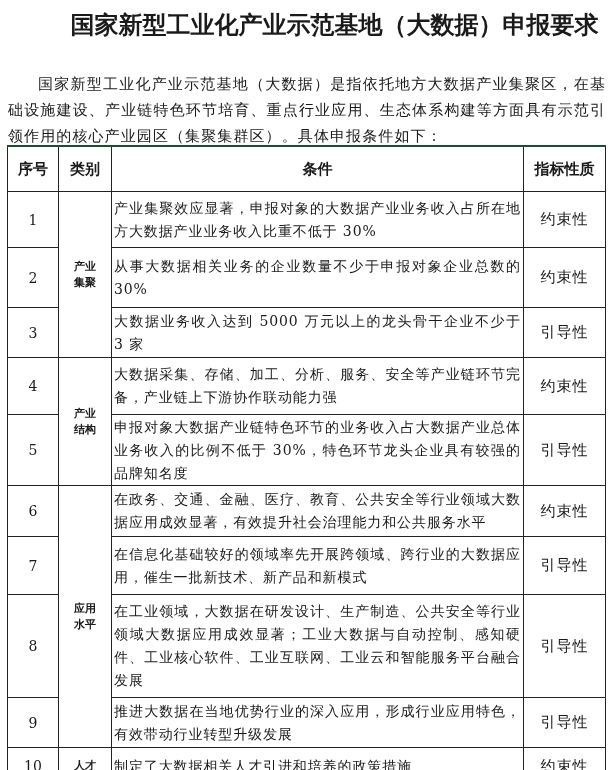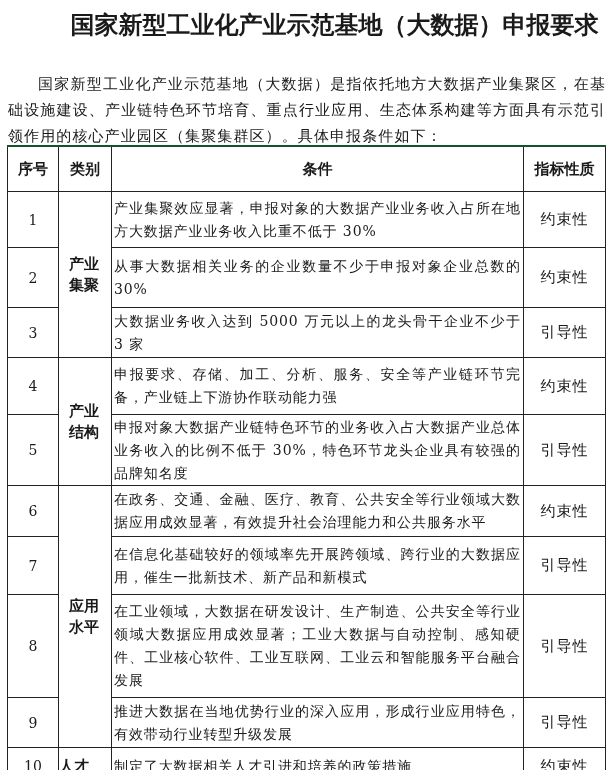--- a/index.html
+++ b/index.html
@@ -31,21 +31,21 @@
     vertical-align: middle;
   }
   table.req tr.hdr { border-top: 2px solid #14532d; }
   table.req th {
     font-family: "DejaVu Sans", "Liberation Sans", sans-serif;
     font-weight: bold; font-size: 15px; text-align: center;
     height: 44px;
   }
   td.num { text-align: center; font-size: 14px; }
   td.cat {
-    text-align: left; font-weight: bold; font-size: 15px; line-height: 21px;
+    text-align: center; font-weight: bold; font-size: 11px; line-height: 16px;
     font-family: "DejaVu Sans", "Liberation Sans", sans-serif;
   }
   td.cond {
     font-size: 14px; line-height: 23px; padding: 0 2px 0 2px !important;
     letter-spacing: 0.9px; text-align: justify;
   }
   td.nature { text-align: center; font-size: 15px; letter-spacing: 1px; }
   table.req tr.last td { border-bottom: 2px solid #555; }
 </style>
 </head>
@@ -86,21 +86,21 @@
     <td class="num">3</td>
     <td class="cond">大数据业务收入达到 5000 万元以上的龙头骨干企业不少于 3 家</td>
     <td class="nature">引导性</td>
   </tr>
 
   <tr style="height:57px">
     <td class="num">4</td>
     <td class="cat" rowspan="2">
           <div style="width:32px;margin:12px auto">产业结构</div>
         </td>
-    <td class="cond">申报要求、存储、加工、分析、服务、安全等产业链环节完备，产业链上下游协作联动能力强</td>
+    <td class="cond">大数据采集、存储、加工、分析、服务、安全等产业链环节完备，产业链上下游协作联动能力强</td>
     <td class="nature">约束性</td>
   </tr>
   <tr style="height:71px">
     <td class="num">5</td>
     <td class="cond">申报对象大数据产业链特色环节的业务收入占大数据产业总体业务收入的比例不低于 30%，特色环节龙头企业具有较强的品牌知名度</td>
     <td class="nature">引导性</td>
   </tr>
 
   <tr style="height:51px">
     <td class="num">6</td>

